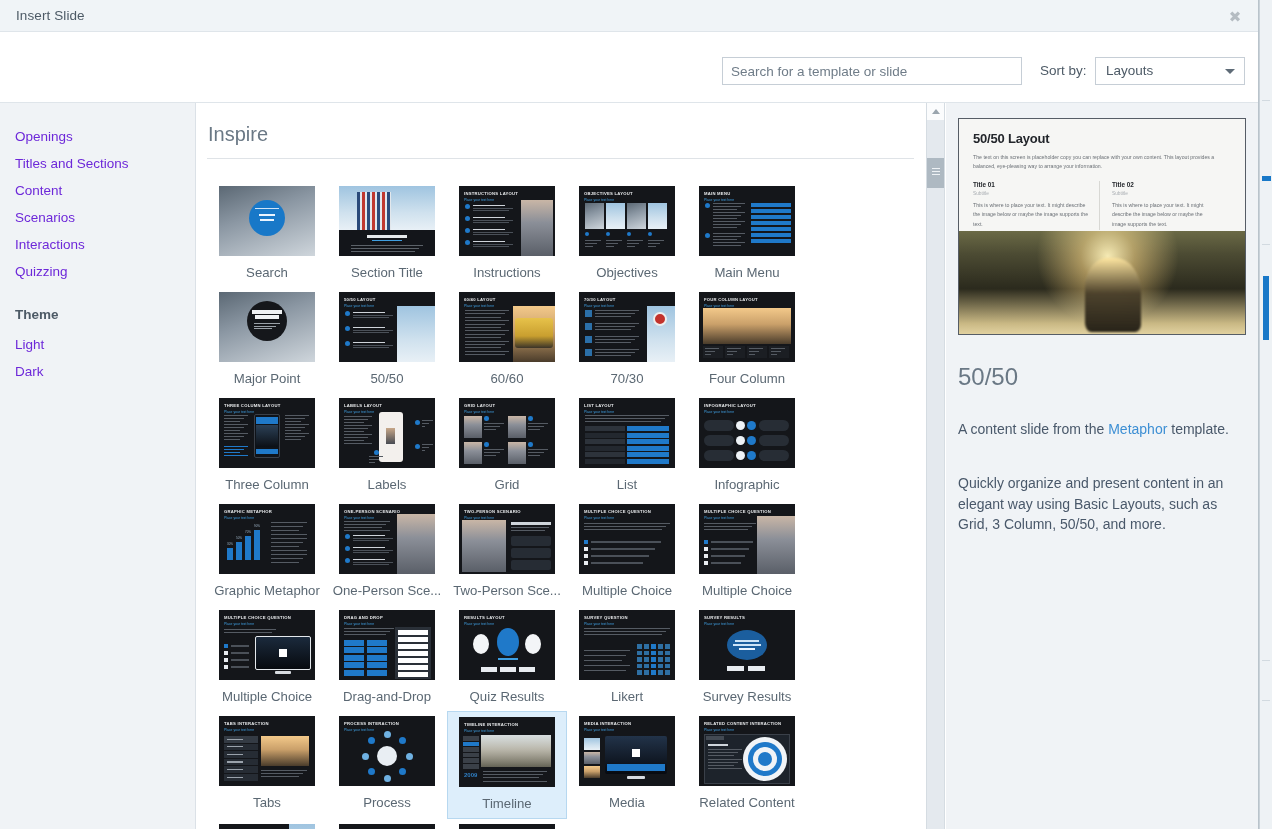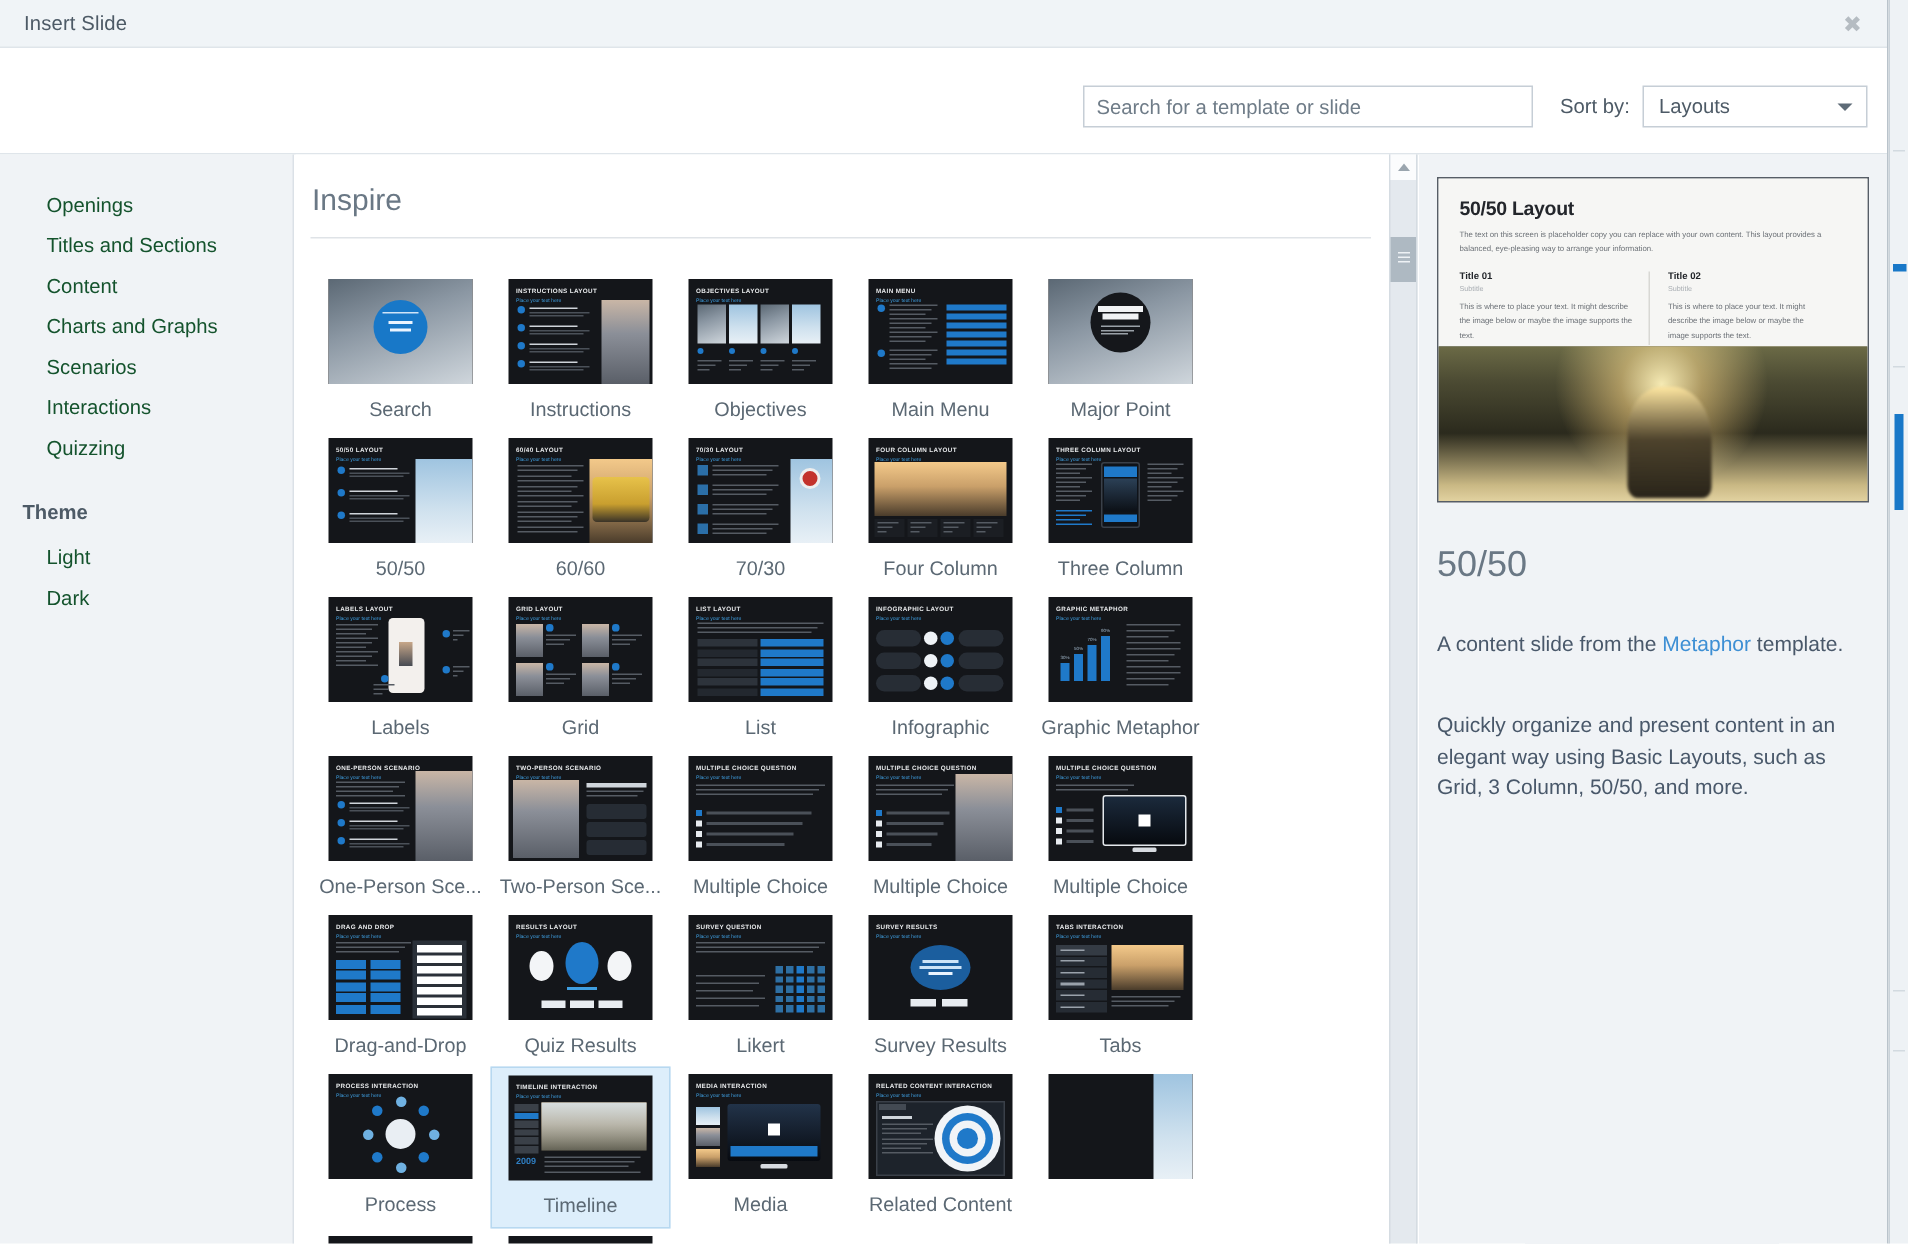--- a/index.html
+++ b/index.html
@@ -96,22 +96,22 @@
   #sidebar {
     position: absolute; left: 0; top: 0; width: 196px; height: 727px;
     background: #f0f3f6; border-right: 1px solid #dbe1e7;
     padding-top: 20px;
   }
   #sidebar .group-head {
     font-size: 13.5px; font-weight: bold; color: #4d5a66;
     padding: 4px 0 9px 15px;
   }
   #sidebar .item {
-    font-size: 13.5px; color: #14532d;
-    padding: 6px 0 6px 31px; cursor: pointer;
+    font-size: 13.5px; color: #6d28d9;
+    padding: 6px 0 6px 15px; cursor: pointer;
   }
   #sidebar .spacer { height: 18px; }
 
   
   #main {
     position: absolute; left: 197px; top: 0; width: 729px; height: 727px;
     background: #ffffff; overflow: hidden;
   }
   #main .section-title {
     font-size: 20px; color: #6a7885; font-weight: 400;
@@ -257,21 +257,20 @@
       <div class="chev"></div>
     </div>
   </div>
 
   <div id="body">
 
     <div id="sidebar">
         <div class="item">Openings</div>
         <div class="item">Titles and Sections</div>
         <div class="item">Content</div>
-        <div class="item">Charts and Graphs</div>
         <div class="item">Scenarios</div>
         <div class="item">Interactions</div>
         <div class="item">Quizzing</div>
         <div class="spacer"></div>
         <div class="group-head">Theme</div>
         <div class="item">Light</div>
         <div class="item">Dark</div>
       </div>
 
     <div id="main">
@@ -281,20 +280,35 @@
           <div class="card-wrap">
             <div class="card">
               <div class="thumb">
                 <div class="ph bldg" style="left:0px;top:0px;width:96px;height:70px;"></div>
                 <div style="position:absolute;left:30px;top:14px;width:36px;height:36px;border-radius:50%;background:#1878c8;"></div>
                 <div style="position:absolute;left:36px;top:22px;width:24px;height:1.3px;background:#cfe4f7"></div>
                 <div style="position:absolute;left:40px;top:28px;width:16px;height:2.4px;background:#eaf4ff"></div>
                 <div style="position:absolute;left:41px;top:33px;width:14px;height:2.4px;background:#eaf4ff"></div>
               </div>
               <div class="lbl">Search</div>
+            </div>
+          </div>
+          <div class="card-wrap">
+            <div class="card">
+              <div class="thumb">
+                <div class="ph sky" style="left:0px;top:0px;width:96px;height:44px;"></div>
+                <div style="position:absolute;left:18px;top:6px;width:34px;height:38px;background:repeating-linear-gradient(90deg,#2b4a7a 0 3px,#e2e7ec 3px 5px,#c0382f 5px 8px,#e2e7ec 8px 10px)"></div>
+                <div style="position:absolute;left:0;top:44px;width:96px;height:26px;background:#13151a"></div>
+                <div style="position:absolute;left:28px;top:49px;width:40px;height:3px;background:#e6e9ec"></div>
+                <div style="position:absolute;left:33px;top:54px;width:30px;height:1.4px;background:#3f9ee0"></div>
+                <div style="position:absolute;left:12px;top:59px;width:72px;height:1.1px;background:#5b6168"></div>
+                <div style="position:absolute;left:12px;top:62px;width:68px;height:1.1px;background:#5b6168"></div>
+                <div style="position:absolute;left:12px;top:65px;width:64px;height:1.1px;background:#5b6168"></div>
+              </div>
+              <div class="lbl">Section Title</div>
             </div>
           </div>
           <div class="card-wrap">
             <div class="card">
               <div class="thumb">
                 <div class="t-head">
                   <div class="t-h1">INSTRUCTIONS LAYOUT</div>
                   <div class="t-h2">Place your text here</div>
                 </div>
                 <div style="position:absolute;left:6px;top:18px;width:5px;height:5px;border-radius:50%;background:#1f79c9"></div>

